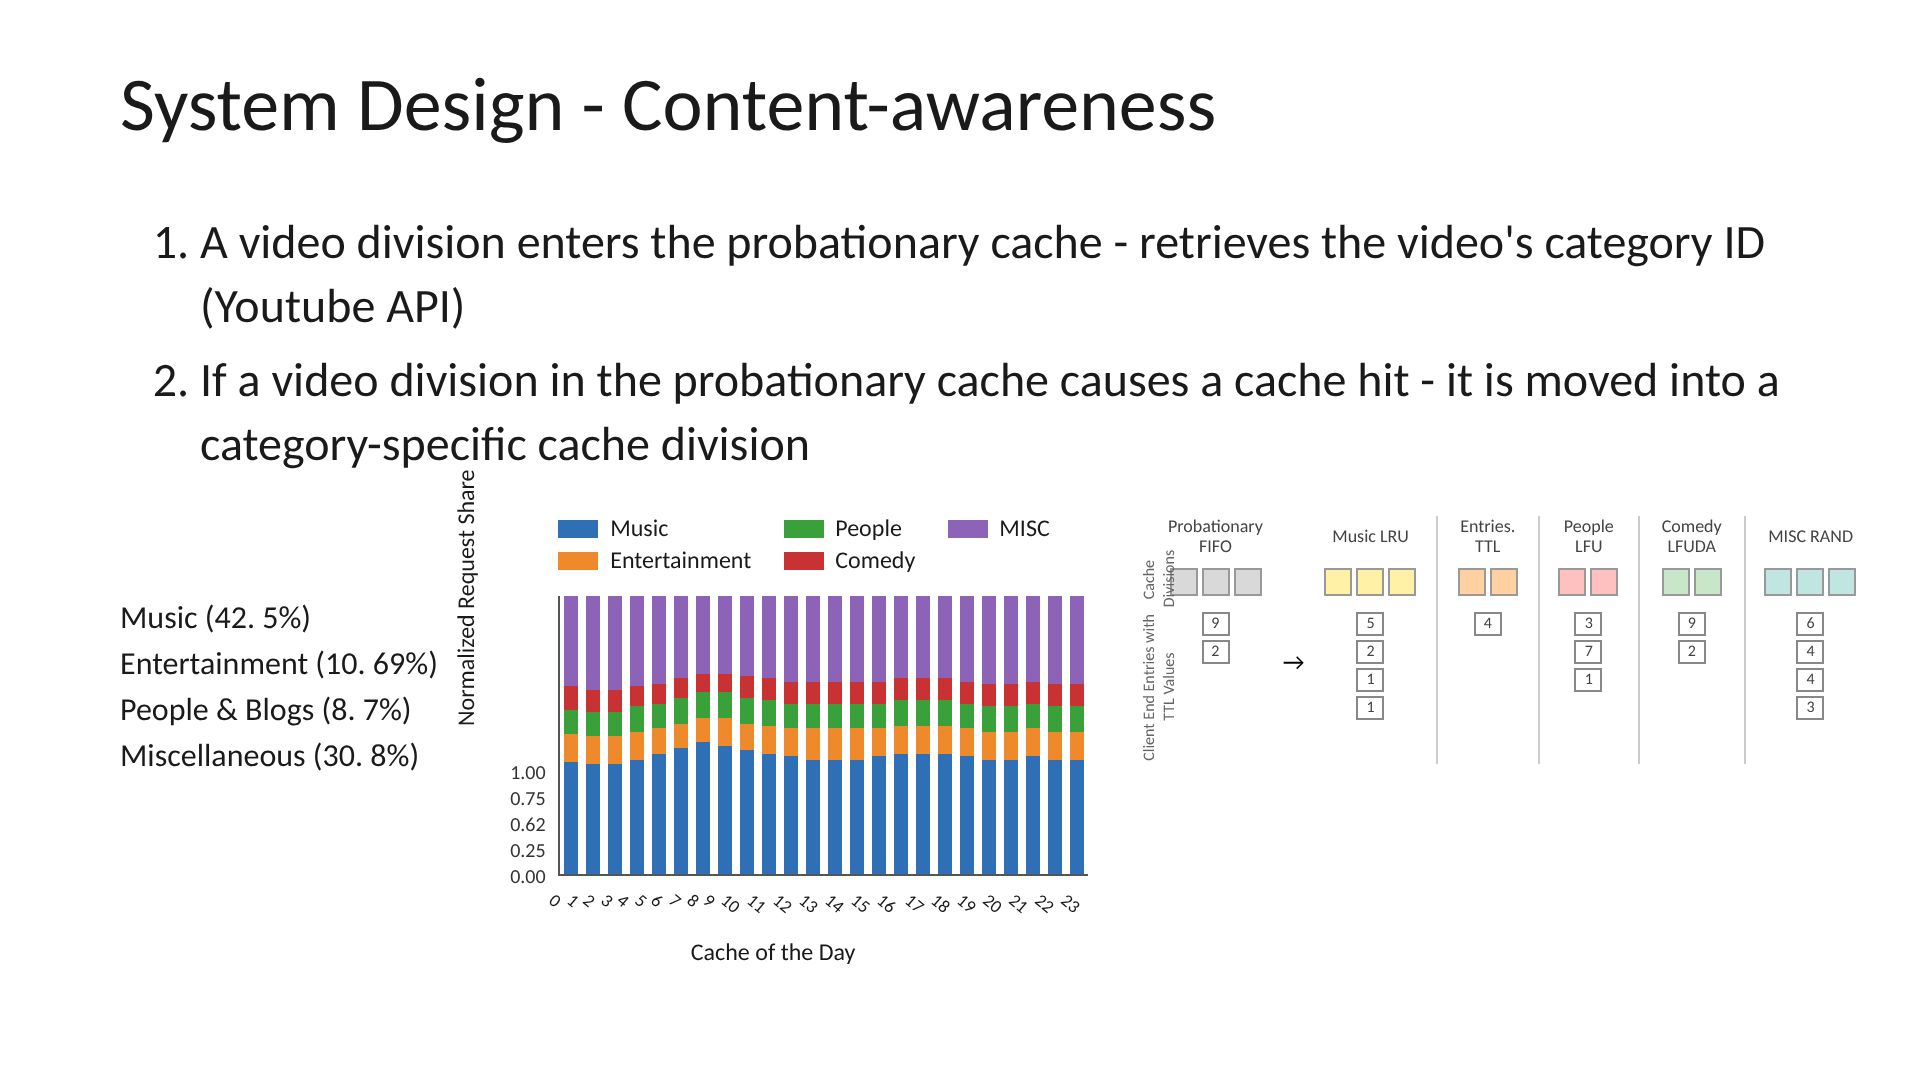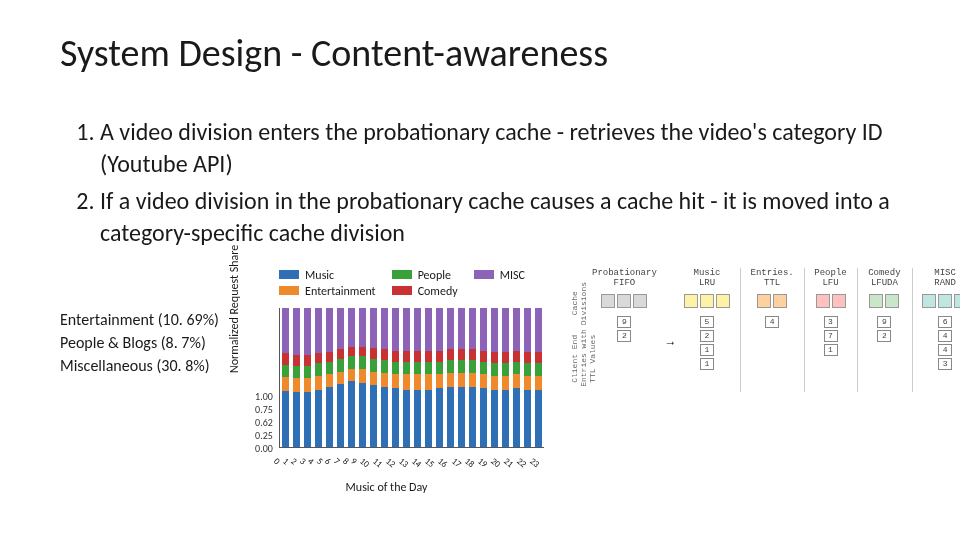--- a/index.html
+++ b/index.html
@@ -1,38 +1,38 @@
 <!DOCTYPE html>
 <html><head>
 <meta charset="utf-8">
 <style>
   * { box-sizing: border-box; margin: 0; padding: 0; }
   html, body { width: 960px; height: 540px; background: #fff; font-family: "Segoe UI Light","Segoe UI","Calibri Light",Calibri,Arial,sans-serif; color:#1a1a1a; }
   .slide { position:relative; width:960px; height:540px; padding: 30px 60px 0 60px; }
-  .title { font-size: 38px; font-weight: 300; letter-spacing: 0px; margin-bottom: 40px; }
+  .title { font-size: 38px; font-weight: 300; letter-spacing: 0px; margin-bottom: 30px; }
   .body-list { font-size: 24px; line-height: 1.35; padding-left: 40px; max-width: 840px; }
   .body-list li { margin-bottom: 4px; }
   .figure-row { display:flex; align-items:flex-start; margin-top: 18px; }
   .cat-stats { font-size: 16px; line-height: 1.45; width: 190px; margin-top: 40px; }
   .chart-wrap { width: 400px; position:relative; }
   .legend { position:absolute; top:0; left:60px; display:grid; grid-template-columns: auto auto auto; column-gap: 16px; row-gap:2px; font-size:12px; }
   .legend-item { display:flex; align-items:center; gap:6px; }
   .swatch { width:20px; height:9px; }
   .bars-container { position:absolute; top:40px; left:60px; right:10px; bottom:50px; border-left:1px solid #555; border-bottom:1px solid #555; display:flex; align-items:flex-end; gap:4px; padding:0 2px; }
   .bar { flex:1; display:flex; flex-direction:column-reverse; height:100%; }
   .seg { width:100%; }
   .yaxis { position:absolute; top:40px; left:36px; bottom:50px; display:flex; flex-direction:column; justify-content:flex-end; font-size:10px; color:#333; text-align:right; }
   .yaxis span{ transform: translateY(50%); }
   .ylabel { position:absolute; left:8px; top:105px; transform: rotate(-90deg); transform-origin: left top; font-size:12px; }
   .xaxis { position:absolute; bottom:32px; left:60px; right:10px; display:flex; gap:4px; }
   .xaxis span{ flex:1; font-size:9px; text-align:center; transform: rotate(40deg); transform-origin: left top; }
   .xlabel { position:absolute; bottom:4px; left:0; right:0; text-align:center; font-size:12px; }
   .chart-box { height:230px; position:relative; }
 
-  .diagram-wrap { margin-left: 16px; width: 330px; font-size:10px; color:#444;font-family:Liberation Mono, monospace; }
+  .diagram-wrap { margin-left: 16px; width: 330px; font-size:10px; color:#444; }
   .diagram-cols { display:flex; gap:8px; align-items:flex-start; }
   .diagram-col { display:flex; flex-direction:column; align-items:center; }
   .col-title { font-size:9px; text-align:center; line-height:1.1; height:22px; display:flex; align-items:center; justify-content:center; }
   .cache-row { display:flex; gap:2px; margin-top:4px; }
   .cell { width:14px; height:14px; border:1px solid #999; }
   .ttls { display:flex; flex-direction:column; gap:2px; margin-top:8px; align-items:center; }
   .ttlbox { width:14px; height:12px; border:1px solid #888; font-size:8px; display:flex; align-items:center; justify-content:center; background:#fff; }
   .sep { width:1px; background:#ccc; align-self:stretch; margin:0 2px; }
   .side-label { font-size:8px; writing-mode: vertical-rl; transform: rotate(180deg); color:#666; margin-right:4px; text-align:center; }
   .diagram-top { display:flex; }
@@ -46,20 +46,21 @@
   <h1 class="title">System Design - Content-awareness</h1>
 
   <ol class="body-list">
     <li>A video division enters the probationary cache - retrieves the video's category ID (Youtube API)</li>
     <li>If a video division in the probationary cache causes a cache hit - it is moved into a category-specific cache division</li>
   </ol>
 
   <div class="figure-row">
 
     <div class="cat-stats" id="cat-stats">
+        <div>Music (42. 5%)</div>
         <div>Entertainment (10. 69%)</div>
         <div>People &amp; Blogs (8. 7%)</div>
         <div>Miscellaneous (30. 8%)</div>
       </div>
 
     <div class="chart-wrap">
       <div class="chart-box">
         <div class="legend" id="legend">
             <div class="legend-item">
               <div class="swatch" style="background: rgb(47, 111, 181);"></div>
@@ -280,21 +281,21 @@
             <span>15</span>
             <span>16</span>
             <span>17</span>
             <span>18</span>
             <span>19</span>
             <span>20</span>
             <span>21</span>
             <span>22</span>
             <span>23</span>
           </div>
-        <div class="xlabel">Music of the Day</div>
+        <div class="xlabel">Cache of the Day</div>
       </div>
     </div>
 
     <div class="diagram-wrap">
       <div class="diagram-top">
         <div class="diagram-left-labels">
           <span class="side-label">Cache Divisions</span>
           <span class="side-label">Client End Entries with TTL Values</span>
         </div>
         <div class="diagram-cols" id="diagram-cols">

